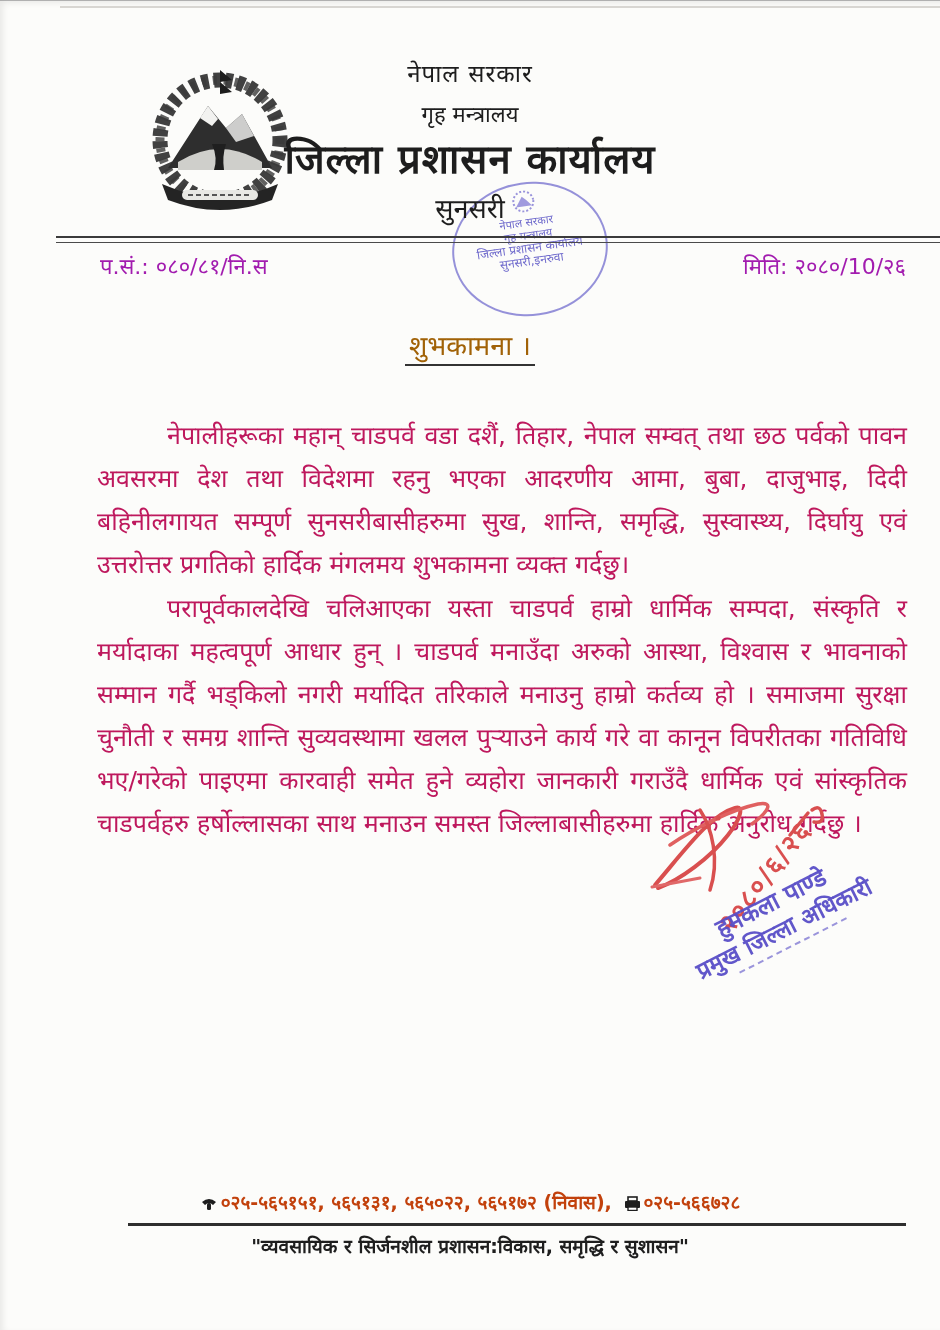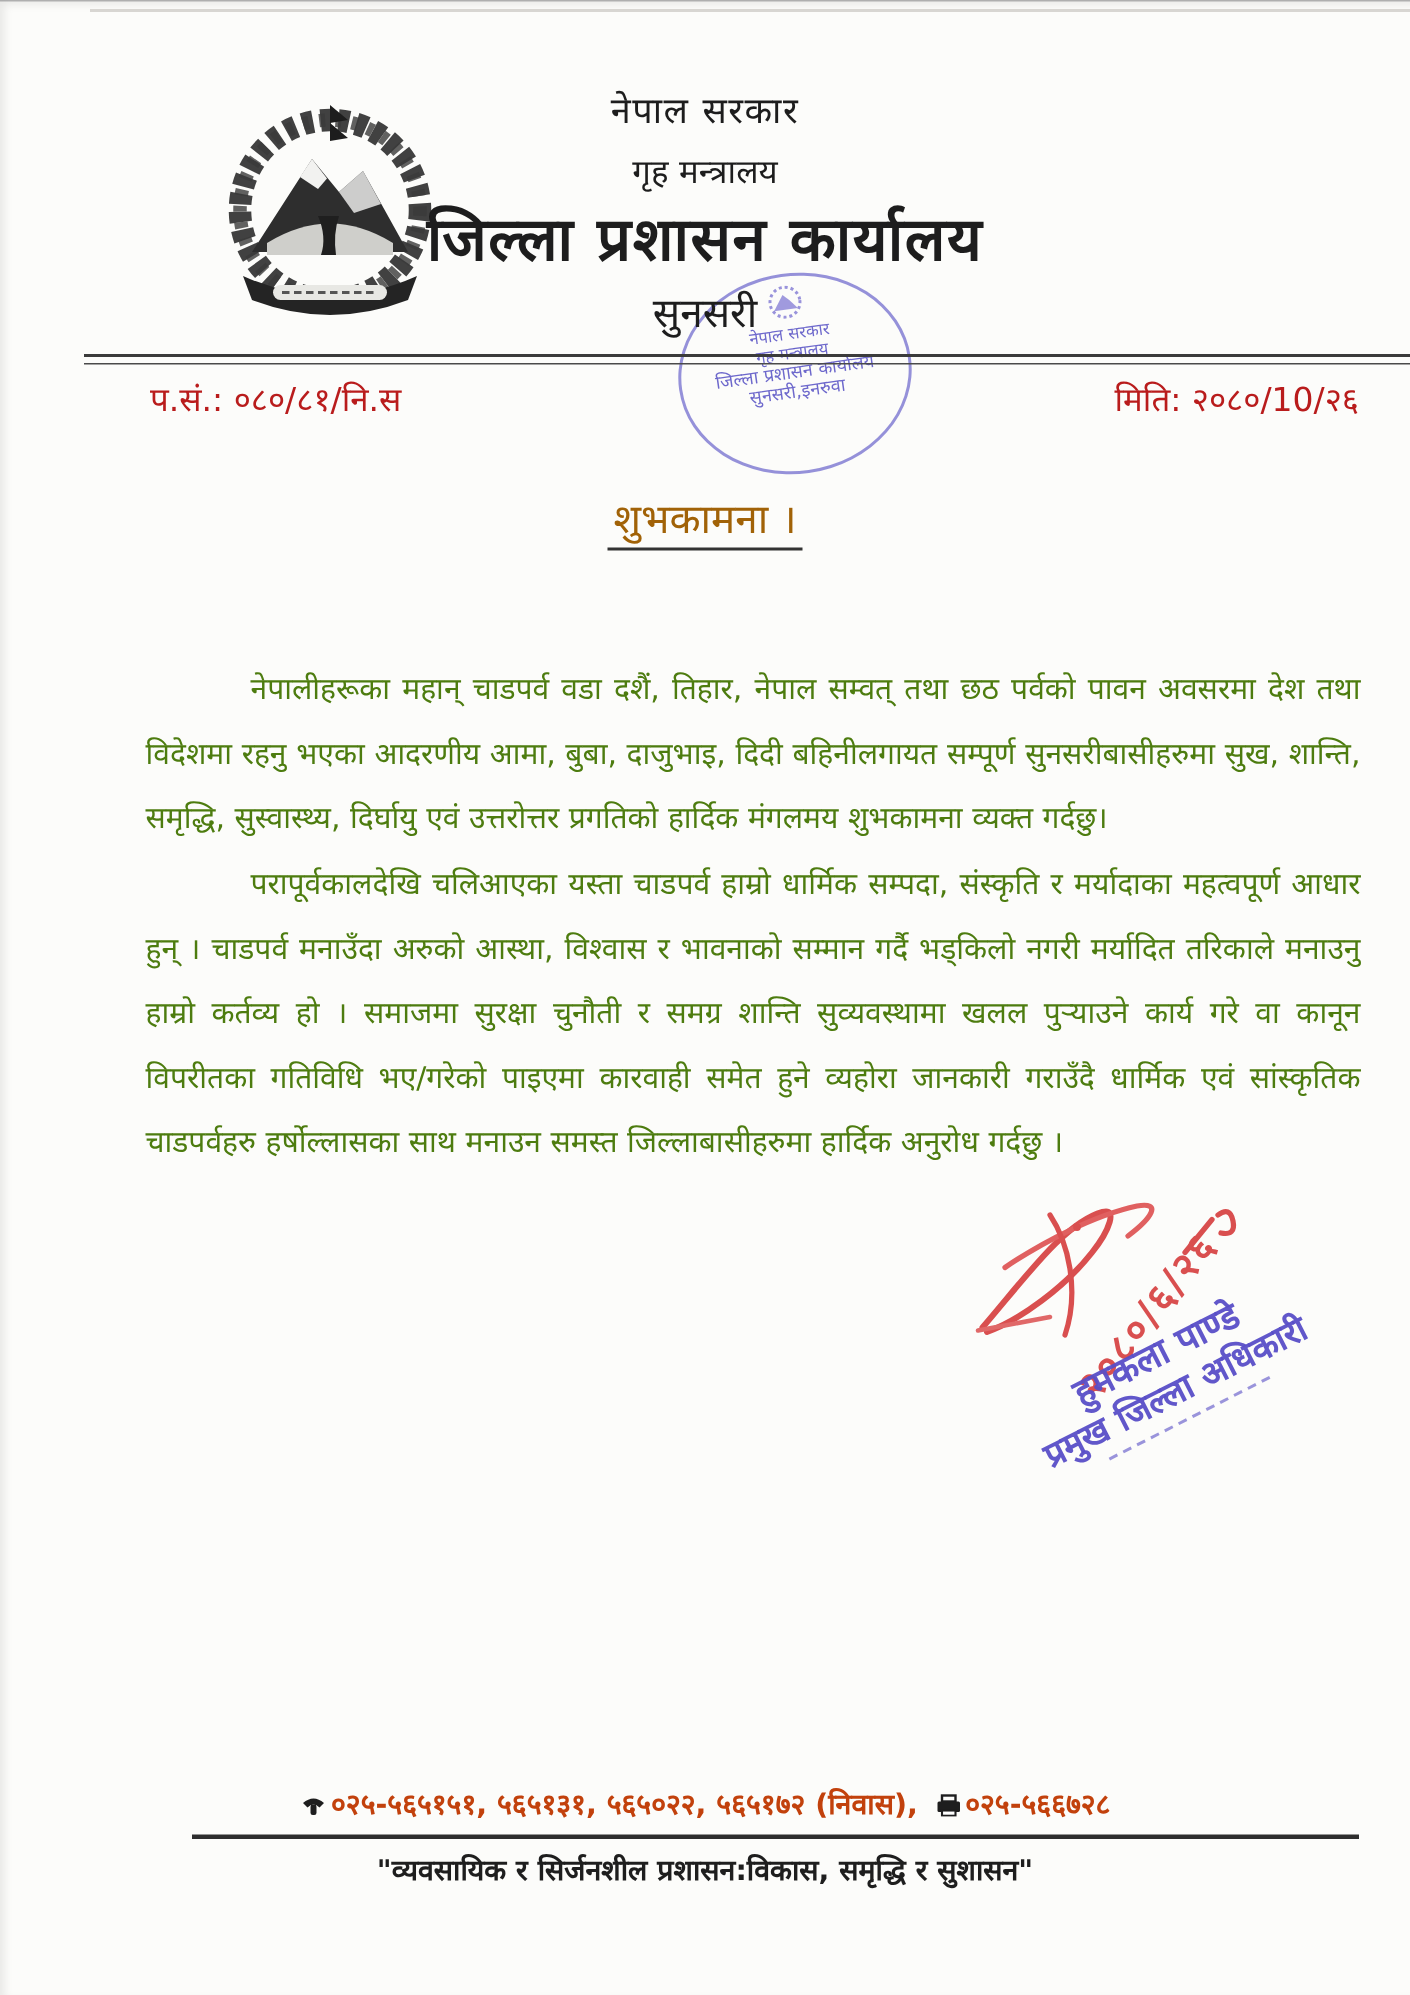--- a/index.html
+++ b/index.html
@@ -36,35 +36,35 @@
   .round-stamp .rs-line.big{font-size:12px;}
 
   
   .double-rule{
     position:absolute;left:56px;top:236px;width:884px;height:4px;
     border-top:2.5px solid #3b3b3b;border-bottom:1.5px solid #4a4a4a;z-index:2;
   }
   .ref-row{
     position:absolute;left:100px;top:250px;width:806px;
     display:flex;justify-content:space-between;
-    font-size:22px;color:#b91c1c;z-index:3;
+    font-size:22px;color:#a21caf;z-index:3;
   }
 
   
   .subject{
     position:absolute;left:0;top:326px;width:940px;text-align:center;
   }
   .subject span{
     font-size:27px;color:#a16207;border-bottom:2px solid #333;padding:0 4px 3px 4px;
   }
 
   
   .body-text{
-    position:absolute;left:97px;top:438px;width:810px;
-    font-size:20px;line-height:43px;color:#4d7c0f;text-align:justify;
+    position:absolute;left:97px;top:414px;width:810px;
+    font-size:25px;line-height:43px;color:#be185d;text-align:justify;
   }
   .body-text p{margin:0 0 1px 0;text-indent:70px;}
 
   
   .sig-wrap{position:absolute;left:640px;top:790px;width:280px;height:230px;}
   .sig-svg{position:absolute;left:0;top:0;}
   .sig-date{
     position:absolute;left:58px;top:68px;color:#d94f4f;font-size:26px;font-weight:600;
     transform:rotate(-52deg);white-space:nowrap;letter-spacing:2px;
   }

